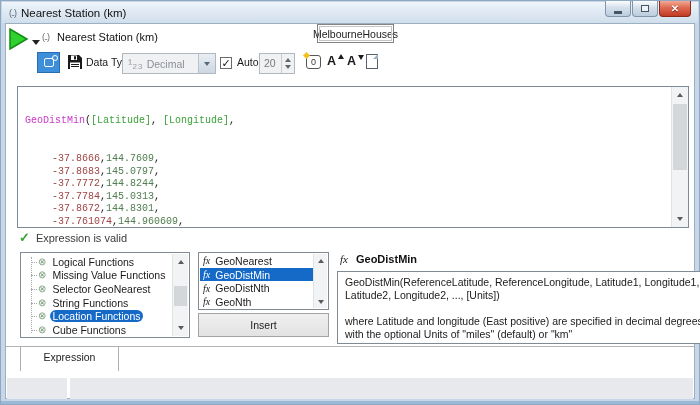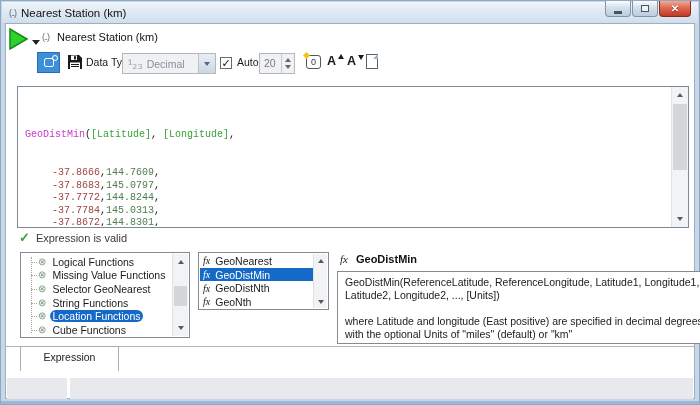--- a/index.html
+++ b/index.html
@@ -61,21 +61,21 @@
   .icon-zero::before{content:"";position:absolute;top:-3px;left:-3px;width:5px;height:5px;background:#f2c11e;transform:rotate(45deg);}
   .font-btn{position:absolute;top:30px;width:17px;height:16px;font-size:12.5px;color:#1a1a1a;font-weight:bold;}
   .font-btn .tri-up{position:absolute;top:0;right:0;width:0;height:0;border-left:3px solid transparent;border-right:3px solid transparent;border-bottom:5px solid #1a1a1a;}
   .font-btn .tri-down{position:absolute;top:1px;right:0;width:0;height:0;border-left:3px solid transparent;border-right:3px solid transparent;border-top:5px solid #1a1a1a;}
   .icon-doc{position:absolute;left:360px;top:30px;width:12px;height:15px;border:1px solid #55606c;background:#fff;}
   .icon-doc::before{content:"";position:absolute;top:-1px;right:-1px;width:0;height:0;
     border-left:5px solid transparent;border-bottom:5px solid #9fb2c2;}
 
   
   .editor{position:absolute;left:11px;top:62px;width:672px;height:142px;border:1px solid #7d8b99;background:#fff;}
-  .code{position:absolute;inset:1px 18px 1px 1px;padding:16px 0 0 6px;
+  .code{position:absolute;inset:1px 18px 1px 1px;padding:2px 0 0 6px;
     font-family:"Liberation Mono",monospace;font-size:10px;line-height:12.6px;white-space:pre;overflow:hidden;}
   .fn{color:var(--fn);} .col{color:var(--col);} .pun{color:#1a1a1a;}
   .lat{color:var(--lat);margin-left:27px;} .lon{color:var(--lon);}
   .vscroll{position:absolute;top:0;right:0;bottom:0;width:17px;background:#f2f3f5;border-left:1px solid #e0e3e6;}
   .sb-btn{position:absolute;left:0;width:100%;height:16px;background:#f2f3f5;display:flex;align-items:center;justify-content:center;}
   .sb-btn.up{top:0;} .sb-btn.down{bottom:0;}
   .sb-btn i.u{width:0;height:0;border-left:3.5px solid transparent;border-right:3.5px solid transparent;border-bottom:4.5px solid #5a5a5a;}
   .sb-btn i.d{width:0;height:0;border-left:3.5px solid transparent;border-right:3.5px solid transparent;border-top:4.5px solid #5a5a5a;}
   .sb-thumb{position:absolute;left:1px;right:1px;background:#d4d7da;}
 
@@ -143,20 +143,23 @@
   </div>
 
   <div class="client">
 
     <svg class="run-button" viewBox="0 0 22 22">
       <polygon points="2,1 2,21 19,11" fill="#2ed12e" stroke="#158a15" stroke-width="1.5"></polygon>
     </svg>
     <span class="run-caret"></span>
     <span class="name-icon">(..)</span>
     <span class="name-label">Nearest Station (km)</span>
+    <div class="dataset-tab">
+        <span>MelbourneHouses</span>
+      </div>
 
     <div class="tb-btn-blue">
         <span class="recalc-glyph"></span>
       </div>
     <svg class="tb-save" viewBox="0 0 16 16">
       <g>
         <path d="M1 1 h11 l3 3 v11 h-14 z" fill="#1a1a1a"></path>
         <rect x="4" y="1.5" width="6" height="4.5" fill="#fff"></rect>
         <rect x="7" y="2.2" width="2" height="3.2" fill="#1a1a1a"></rect>
         <rect x="3" y="8.5" width="10" height="6.5" fill="#fff"></rect>
@@ -269,20 +272,23 @@
         </div>
       <div class="fn-scroll">
         <div class="sb-btn up" style="height:13px;">
             <i class="u"></i>
           </div>
         <div class="sb-btn down" style="height:13px;">
             <i class="d"></i>
           </div>
       </div>
     </div>
+    <div class="insert-btn">
+        <span>Insert</span>
+      </div>
 
     <div class="detail-header">
       <span class="fx">fx</span>
       <span class="dname">GeoDistMin</span>
     </div>
     <div class="desc-box">
       <div class="desc-text">
         <div>GeoDistMin(ReferenceLatitude, ReferenceLongitude, Latitude1, Longitude1, Latitude2, Longitude2, ..., [Units])</div>
         <div class="gap"></div>
         <div>where Latitude and longitude (East positive) are specified in decimal degrees with the optional Units of "miles" (default) or "km"</div>

